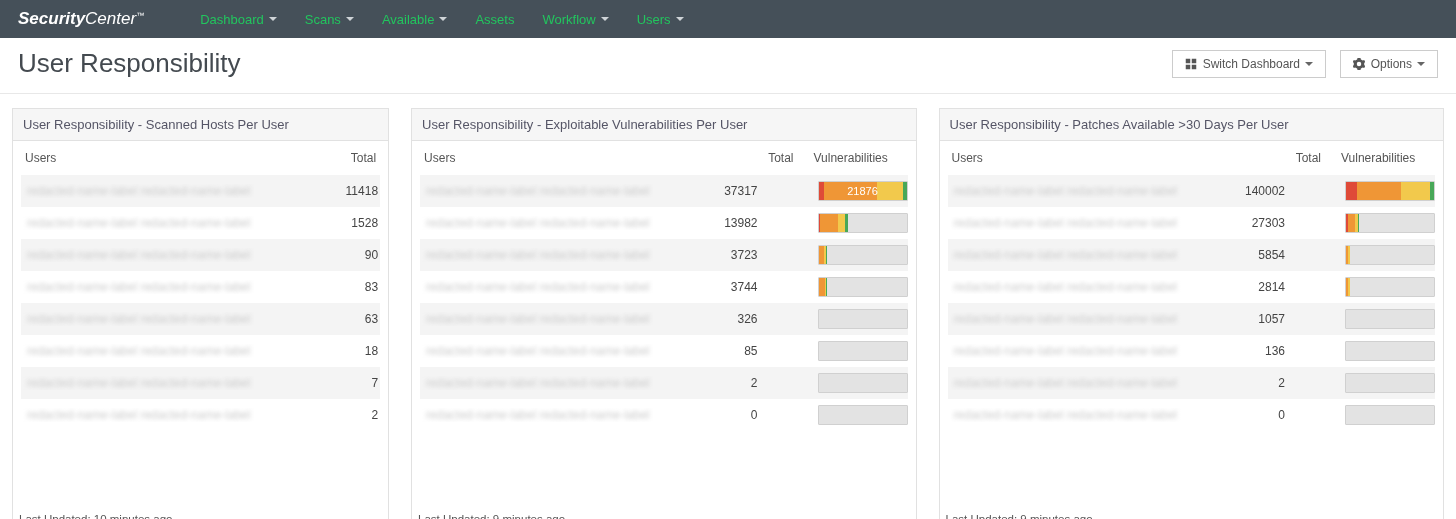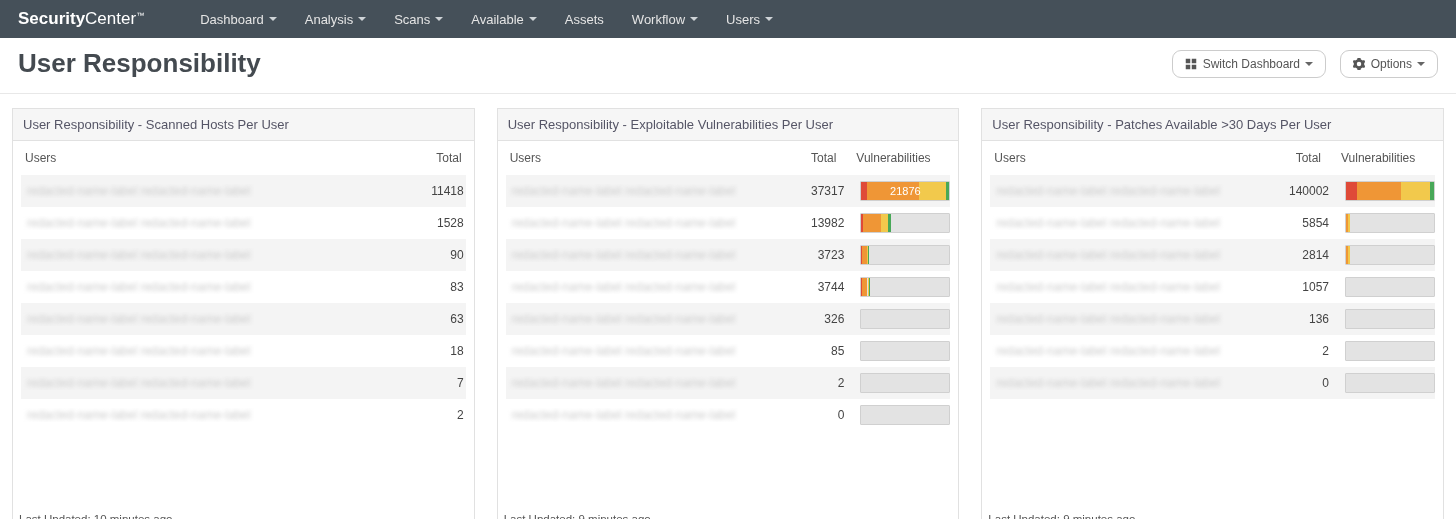--- a/index.html
+++ b/index.html
@@ -18,26 +18,27 @@
     display: flex;
     align-items: center;
     padding: 0 18px;
     box-sizing: border-box;
   }
   .brand {
     font-size: 17px;
     color: #fff;
     margin-right: 42px;
     font-weight: 400;
+    font-style: italic;
   }
   .brand b { font-weight: 700; }
   .brand sup { font-size: 8px; vertical-align: top; position: relative; top: 2px; }
   .nav { display: flex; }
   .nav-item {
-    color: #e5e5e5;
+    color: #22c55e;
     font-size: 13px;
     padding: 0 14px;
     display: flex;
     align-items: center;
     cursor: pointer;
     height: 26px;
   }
   .caret {
     display:inline-block; width:0; height:0;
     border-left:4px solid transparent;
@@ -48,30 +49,30 @@
   .page-head {
     display:flex;
     align-items:center;
     justify-content:space-between;
     padding: 10px 18px 14px 18px;
     border-bottom: 1px solid #e8e8e8;
     box-sizing:border-box;
   }
   .page-title {
     font-size: 26px;
-    font-weight: 700;
+    font-weight: 400;
     color: #444a50;
   }
   .btn {
     display:inline-flex;
     align-items:center;
     border: 1px solid #ccc;
     background: #fff;
     color: #555;
-    border-radius: 9px;
+    border-radius: 0;
     font-size: 12px;
     padding: 6px 12px;
     cursor: pointer;
     margin-left: 10px;
   }
   .btn .caret { border-top-color:#666; }
   .icon-sm { width:12px; height:12px; margin-right:6px; fill:#555; }
   .grid {
     display:flex;
     padding: 14px 12px;
@@ -102,20 +103,21 @@
   .col-user { flex:1; }
   .col-total { width:58px; text-align:right; }
   .col-vuln  { width:90px; margin-left:20px; }
   .rows { padding: 0 8px; }
   .row {
     display:flex;
     align-items:center;
     height:32px;
     font-size:12px;
     color:#444;
+    gap:44px;
   }
   .row:nth-child(odd) { background:#f4f4f4; }
   .row .u {
     flex:1;
     padding:0 6px;
     overflow:hidden;
   }
   .blur {
     color:#ccc;
     filter: blur(2.2px);
@@ -151,24 +153,20 @@
 </head>
 <body>
 
 <div class="topbar">
   <div class="brand">
     <b>Security</b><span>Center</span><sup>™</sup>
   </div>
   <div class="nav" id="nav">
       <div class="nav-item">
         <span>Dashboard</span>
-        <span class="caret"></span>
-      </div>
-      <div class="nav-item">
-        <span>Analysis</span>
         <span class="caret"></span>
       </div>
       <div class="nav-item">
         <span>Scans</span>
         <span class="caret"></span>
       </div>
       <div class="nav-item">
         <span>Available</span>
         <span class="caret"></span>
       </div>
@@ -355,20 +353,32 @@
             <div class="bar">
               <div class="seg red" style="left: 0%; width: 12%;"></div>
               <div class="seg orange" style="left: 12%; width: 50%;"></div>
               <div class="seg yellow" style="left: 62%; width: 34%;"></div>
               <div class="seg green" style="left: 96%; width: 4%;"></div>
             </div>
           </div>
         </div>
         <div class="row">
           <div class="u"><span class="blur">redacted-name-label redacted-name-label</span></div>
+          <div class="t">27303</div>
+          <div class="v">
+            <div class="bar">
+              <div class="seg red" style="left: 0%; width: 2%;"></div>
+              <div class="seg orange" style="left: 2%; width: 8%;"></div>
+              <div class="seg yellow" style="left: 10%; width: 4%;"></div>
+              <div class="seg green" style="left: 14%; width: 1%;"></div>
+            </div>
+          </div>
+        </div>
+        <div class="row">
+          <div class="u"><span class="blur">redacted-name-label redacted-name-label</span></div>
           <div class="t">5854</div>
           <div class="v">
             <div class="bar">
               <div class="seg orange" style="left: 0%; width: 2%;"></div>
               <div class="seg yellow" style="left: 2%; width: 2%;"></div>
             </div>
           </div>
         </div>
         <div class="row">
           <div class="u"><span class="blur">redacted-name-label redacted-name-label</span></div>

